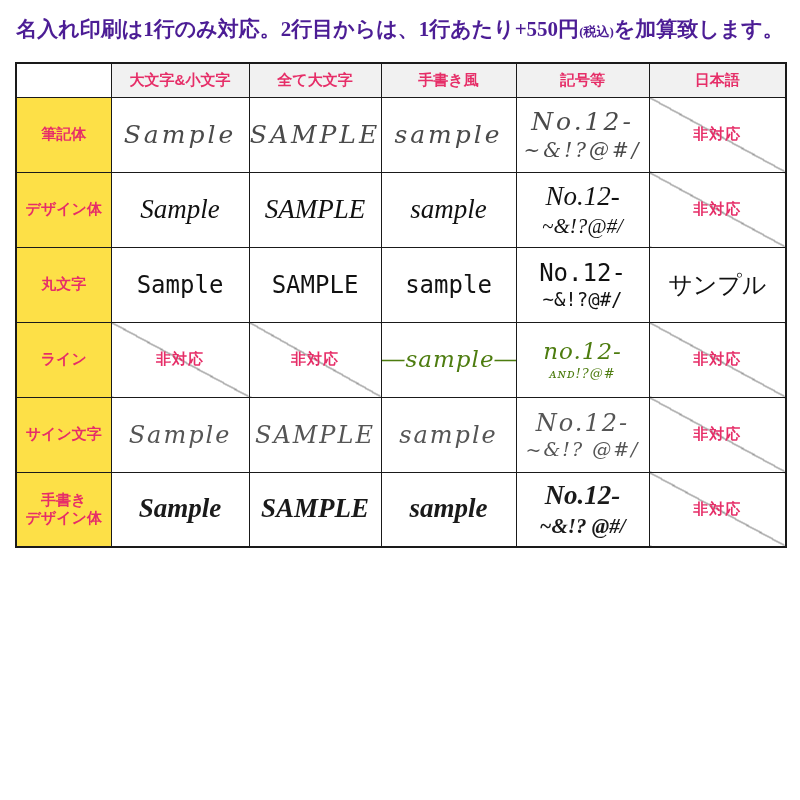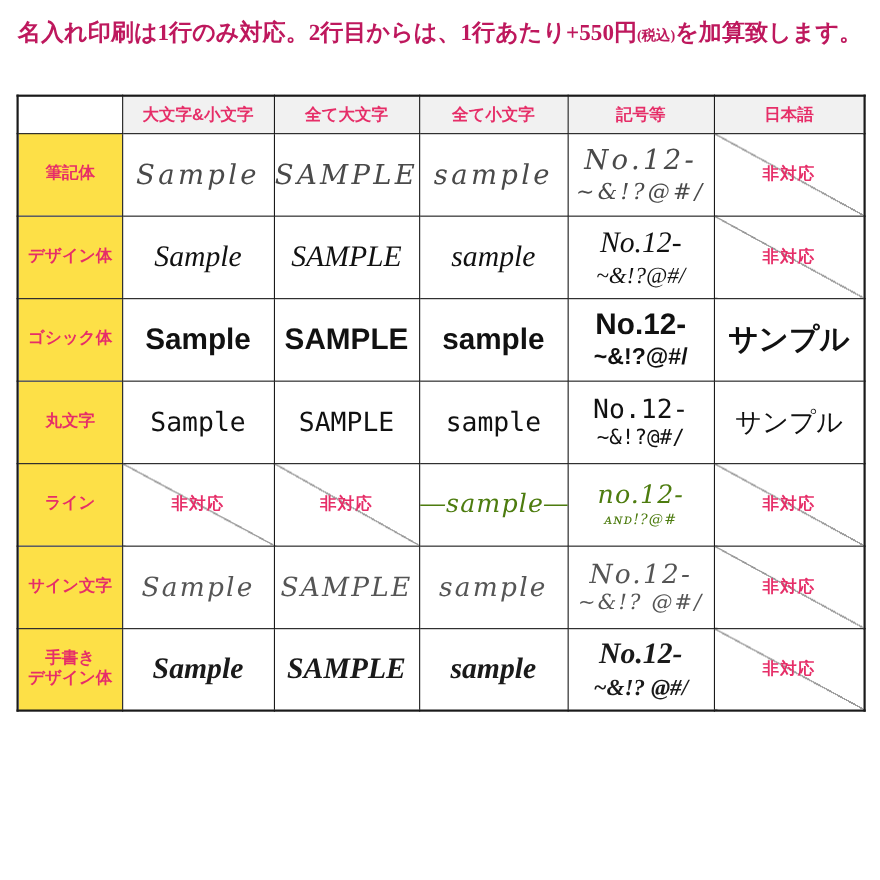--- a/index.html
+++ b/index.html
@@ -4,28 +4,27 @@
 <style>
   html,body{margin:0;padding:0;background:#ffffff;}
   body{
     width:800px;height:800px;position:relative;
     font-family:"Liberation Sans","DejaVu Sans",sans-serif;color:#111;
     overflow:hidden;
   }
   .title{
     text-align:center;margin-top:15px;
     font-family:"Liberation Serif","DejaVu Serif",serif;
-    font-weight:700;font-size:21px;color:#be185d;letter-spacing:0px;white-space:nowrap;
+    font-weight:700;font-size:21px;color:#4c1d95;letter-spacing:0px;white-space:nowrap;
   }
   .title .small{font-size:13px;}
   .tbl-wrap{position:absolute;left:15px;top:62px;}
   table{
     border-collapse:collapse;table-layout:fixed;width:770px;
     border:2px solid #1a1a1a;
-    margin-top:24px;
   }
   th,td{
     border:1px solid #1a1a1a;text-align:center;vertical-align:middle;
     padding:0;overflow:hidden;
   }
   thead tr{height:34px;}
   tr.data-row{height:75px;}
   th{
     background:#f1f1f1;color:#e62e68;font-size:15px;font-weight:700;
     font-family:"Liberation Sans","DejaVu Sans",sans-serif;
@@ -79,21 +78,21 @@
       <col style="width:132px">
       <col style="width:135px">
       <col style="width:133px">
       <col style="width:137px">
     </colgroup>
     <thead>
       <tr>
           <th class="corner"></th>
           <th>大文字&amp;小文字</th>
           <th>全て大文字</th>
-          <th>全て小文字</th>
+          <th>手書き風</th>
           <th>記号等</th>
           <th>日本語</th>
         </tr>
     </thead>
     <tbody>
         <tr class="data-row">
           <td class="label">
             <div>筆記体</div>
           </td>
           <td class="fs-script">
@@ -122,41 +121,20 @@
             <div>SAMPLE</div>
           </td>
           <td class="fs-design">
             <div>sample</div>
           </td>
           <td class="fs-design">
             <div>No.12-</div>
             <div>~&amp;!?@#/</div>
           </td>
           <td class="na">非対応</td>
-        </tr>
-        <tr class="data-row">
-          <td class="label">
-            <div>ゴシック体</div>
-          </td>
-          <td class="fs-gothic">
-            <div>Sample</div>
-          </td>
-          <td class="fs-gothic">
-            <div>SAMPLE</div>
-          </td>
-          <td class="fs-gothic">
-            <div>sample</div>
-          </td>
-          <td class="fs-gothic">
-            <div>No.12-</div>
-            <div>~&amp;!?@#/</div>
-          </td>
-          <td class="fs-gothic">
-            <div>サンプル</div>
-          </td>
         </tr>
         <tr class="data-row">
           <td class="label">
             <div>丸文字</div>
           </td>
           <td class="fs-maru">
             <div>Sample</div>
           </td>
           <td class="fs-maru">
             <div>SAMPLE</div>

